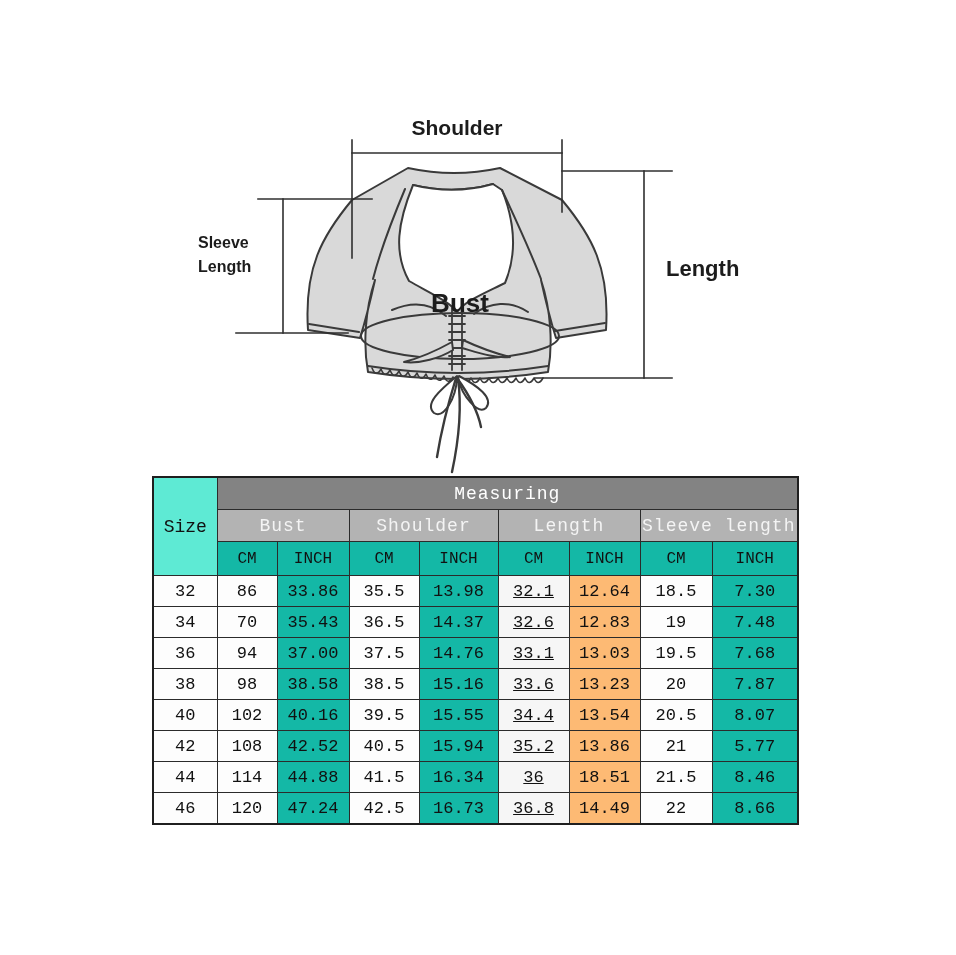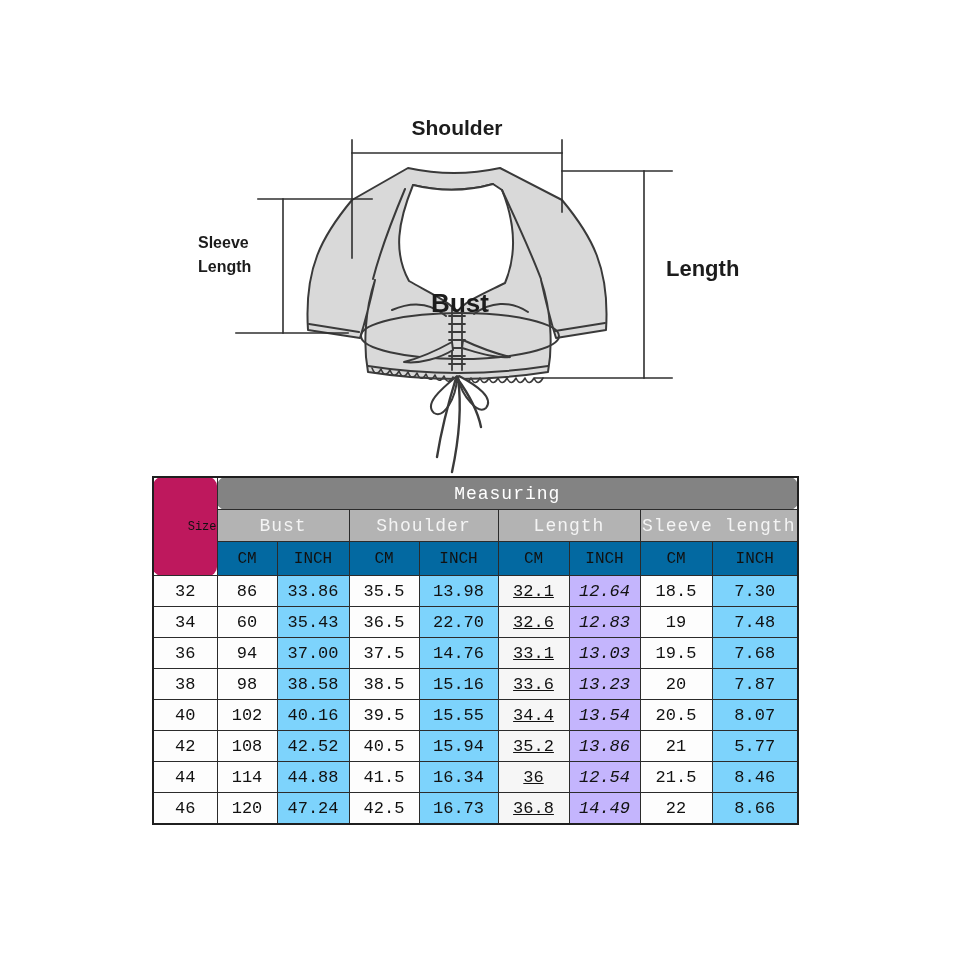--- a/index.html
+++ b/index.html
@@ -11,30 +11,30 @@
               font-family:"Liberation Sans",sans-serif;}
   .lbl-shoulder{left:352px;top:116px;width:210px;text-align:center;font-size:21px;}
   .lbl-sleeve{left:198px;top:231px;font-size:16px;line-height:24px;}
   .lbl-length{left:666px;top:256px;font-size:22px;}
   .lbl-bust{left:422px;top:288px;width:76px;text-align:center;font-size:26px;}
   
   .size-table{position:absolute;left:152px;top:476px;border-collapse:collapse;
               table-layout:fixed;font-family:"Liberation Mono",monospace;color:#111;
               border:2px solid #1f1f1f;}
   .size-table td{border:1px solid #2b2b2b;text-align:center;padding:0;overflow:hidden;}
-  .size-table tr.r-measuring td{height:31px;border-radius:9px;}
+  .size-table tr.r-measuring td{height:31px;}
   .size-table tr.r-group td{height:31px;}
-  .size-table tr.r-units td{height:33px;font-size:16px;background:#0369a1;}
+  .size-table tr.r-units td{height:33px;font-size:16px;background:#14b8a6;}
   .size-table tr.r-data td{height:30px;font-size:17px;background:#fdfdfd;}
   td.measuring{background:#838383;color:#ffffff;font-size:18px;letter-spacing:1px;}
-  td.corner{background:#be185d;font-size:12px;text-align:right;}
+  td.corner{background:#5eead4;font-size:18px;}
   td.group{background:#b3b3b3;color:#f4f4f4;font-size:18px;letter-spacing:1px;}
-  tr.r-data td.inch{background:#7dd3fc;}
+  tr.r-data td.inch{background:#14b8a6;}
   tr.r-data td.len-cm{background:#f6f6f6;text-decoration:underline;}
-  tr.r-data td.len-inch{background:#c4b5fd;font-style:italic;}
+  tr.r-data td.len-inch{background:#fdba74;}
 </style>
 </head>
 <body>
 
 <div class="stage">
 
   <svg class="diagram-svg" width="956" height="480" viewBox="0 0 956 480">
     <g fill="none" stroke="#3a3a3a" stroke-width="2" stroke-linecap="round" stroke-linejoin="round">
 
       <path fill="#d9d9d9" d="M408 168 Q454 178 500 168 L562 200
@@ -147,24 +147,24 @@
       <td class="inch">33.86</td>
       <td>35.5</td>
       <td class="inch">13.98</td>
       <td class="len-cm">32.1</td>
       <td class="len-inch">12.64</td>
       <td>18.5</td>
       <td class="inch">7.30</td>
     </tr>
     <tr class="r-data">
       <td>34</td>
-      <td>60</td>
+      <td>70</td>
       <td class="inch">35.43</td>
       <td>36.5</td>
-      <td class="inch">22.70</td>
+      <td class="inch">14.37</td>
       <td class="len-cm">32.6</td>
       <td class="len-inch">12.83</td>
       <td>19</td>
       <td class="inch">7.48</td>
     </tr>
     <tr class="r-data">
       <td>36</td>
       <td>94</td>
       <td class="inch">37.00</td>
       <td>37.5</td>
@@ -207,21 +207,21 @@
       <td>21</td>
       <td class="inch">5.77</td>
     </tr>
     <tr class="r-data">
       <td>44</td>
       <td>114</td>
       <td class="inch">44.88</td>
       <td>41.5</td>
       <td class="inch">16.34</td>
       <td class="len-cm">36</td>
-      <td class="len-inch">12.54</td>
+      <td class="len-inch">18.51</td>
       <td>21.5</td>
       <td class="inch">8.46</td>
     </tr>
     <tr class="r-data">
       <td>46</td>
       <td>120</td>
       <td class="inch">47.24</td>
       <td>42.5</td>
       <td class="inch">16.73</td>
       <td class="len-cm">36.8</td>

